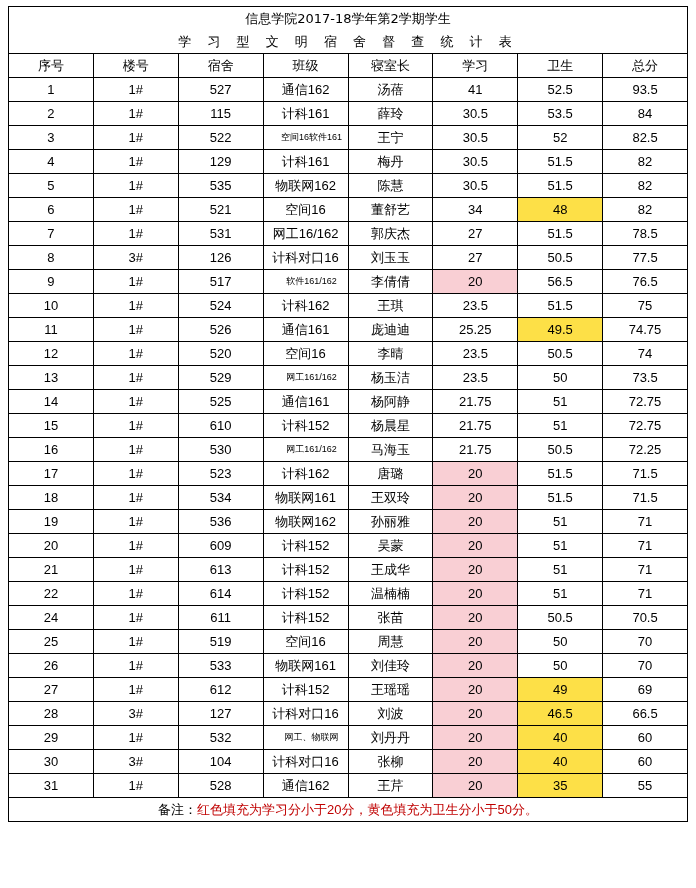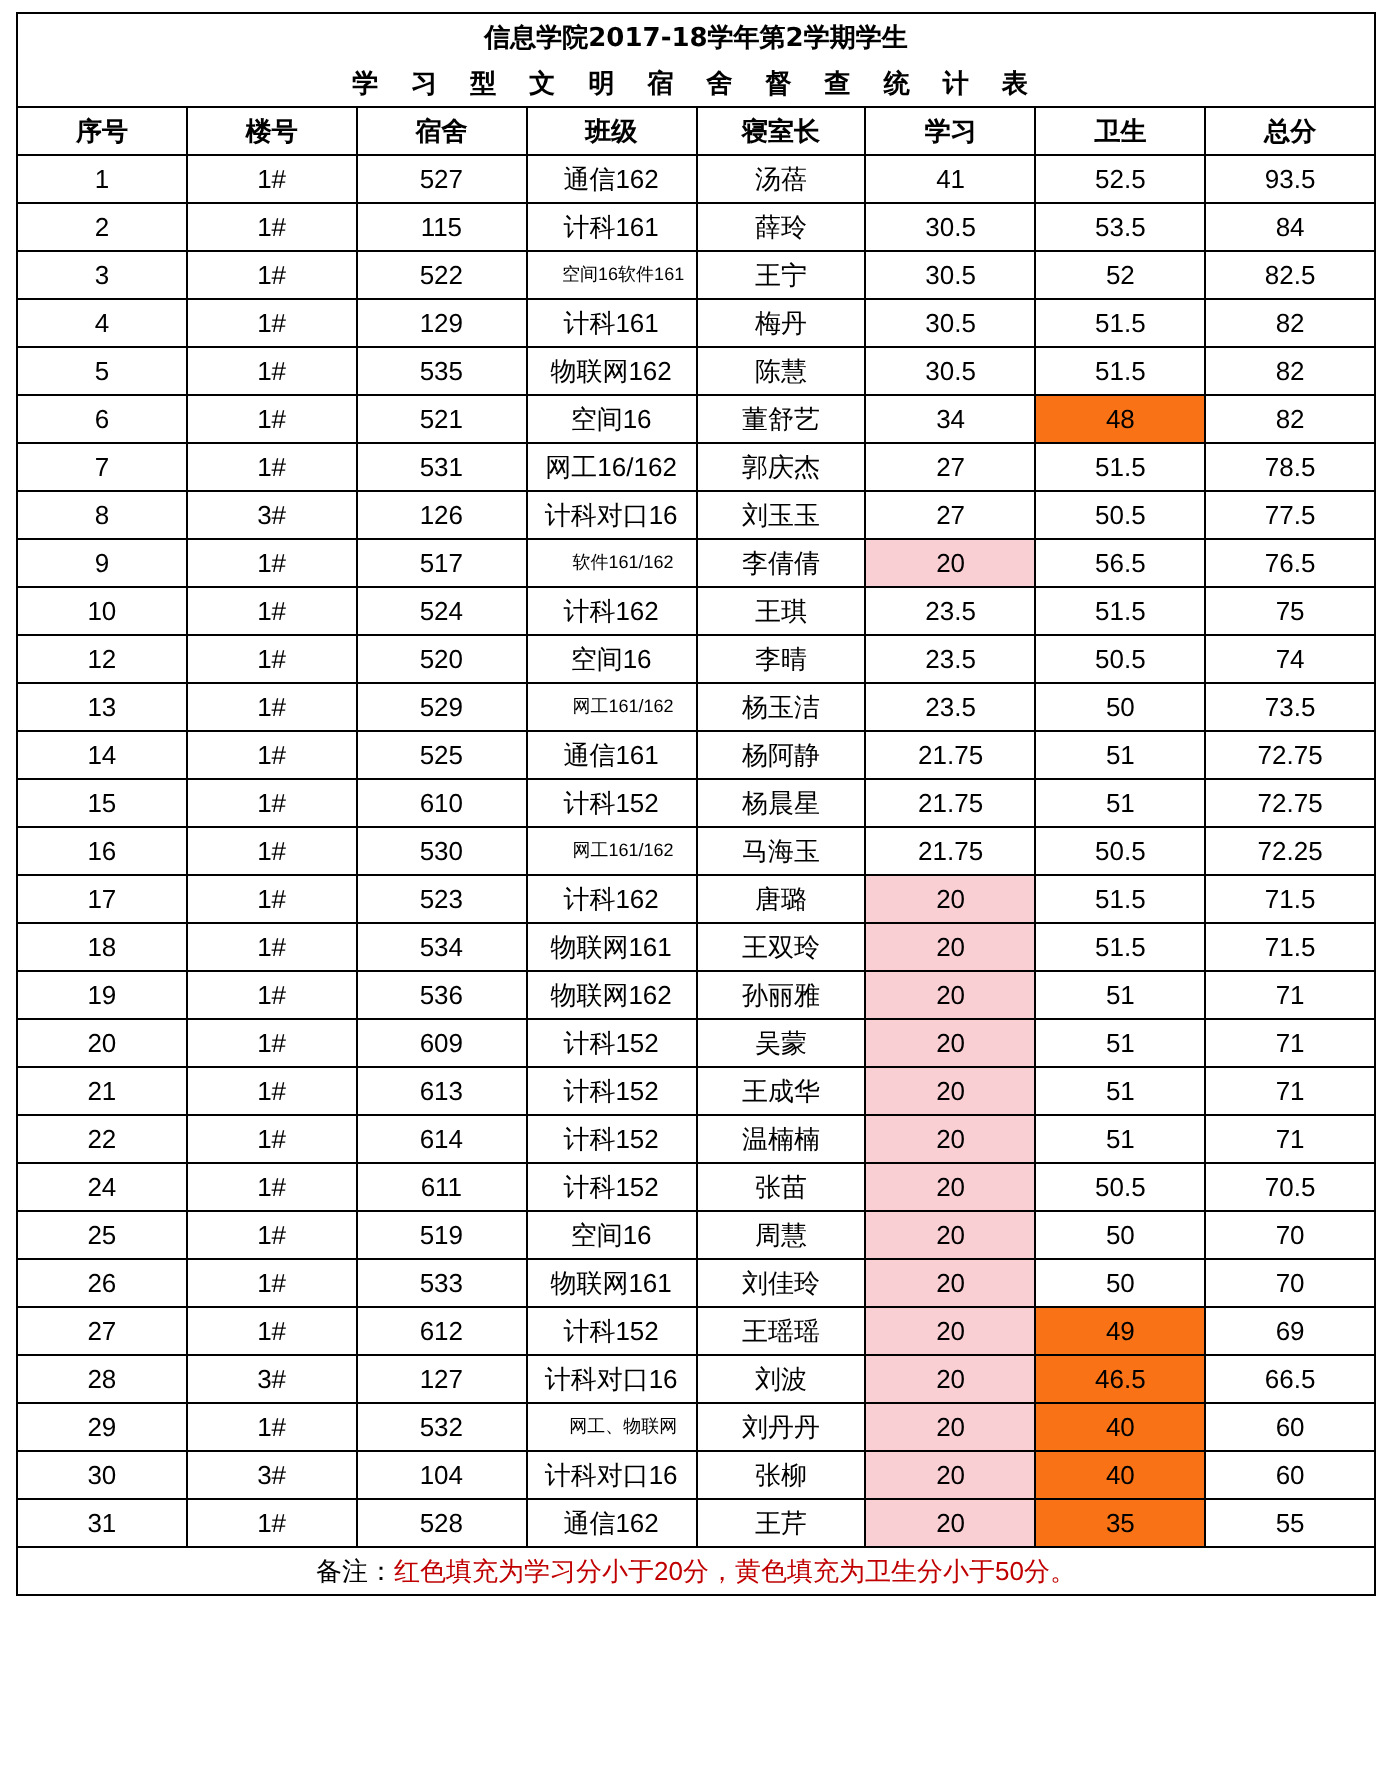--- a/index.html
+++ b/index.html
@@ -31,47 +31,47 @@
     vertical-align: middle;
     font-size: 13px;
     padding: 0;
     height: 23px;
     overflow: hidden;
     white-space: nowrap;
   }
   .title-cell {
     border: 1px solid #000000 !important;
     font-size: 25px;
-    font-weight: bold;
+    font-weight: normal;
     height: 36px;
     letter-spacing: 0px;
     font-family: "DejaVu Sans", "Liberation Sans", sans-serif;
   }
   .title-cell.line1 { border-bottom: none !important; }
   .title-cell.line2 { border-top: none !important; letter-spacing: 6px; }
   thead th {
-    font-weight: bold;
+    font-weight: normal;
     font-size: 15px;
     height: 26px;
   }
   td.idx, td.bld, td.dorm, td.score, td.total {
     font-size: 13px;
   }
   td.cls {
     font-size: 12px;
   }
   td.cls.small {
     font-size: 9px;
     padding-left: 12px;
   }
   td.name {
     font-size: 13px;
   }
   .hl-red { background: #f9cfd4; }
-  .hl-yellow { background: #f97316; }
+  .hl-yellow { background: #fde047; }
   .note-row td {
     border: 1px solid #000000;
     height: 26px;
     font-size: 12px;
     text-align: center;
   }
   .note-text { color: #c00000; }
   .note-label { color: #000000; text-align: center; }
 </style>
 </head>
@@ -192,20 +192,30 @@
           <td class="idx">10</td>
           <td class="bld">1#</td>
           <td class="dorm">524</td>
           <td class="cls">计科162</td>
           <td class="name">王琪</td>
           <td class="score">23.5</td>
           <td class="score">51.5</td>
           <td class="total">75</td>
         </tr>
         <tr>
+          <td class="idx">11</td>
+          <td class="bld">1#</td>
+          <td class="dorm">526</td>
+          <td class="cls">通信161</td>
+          <td class="name">庞迪迪</td>
+          <td class="score">25.25</td>
+          <td class="score hl-yellow">49.5</td>
+          <td class="total">74.75</td>
+        </tr>
+        <tr>
           <td class="idx">12</td>
           <td class="bld">1#</td>
           <td class="dorm">520</td>
           <td class="cls">空间16</td>
           <td class="name">李晴</td>
           <td class="score">23.5</td>
           <td class="score">50.5</td>
           <td class="total">74</td>
         </tr>
         <tr>

